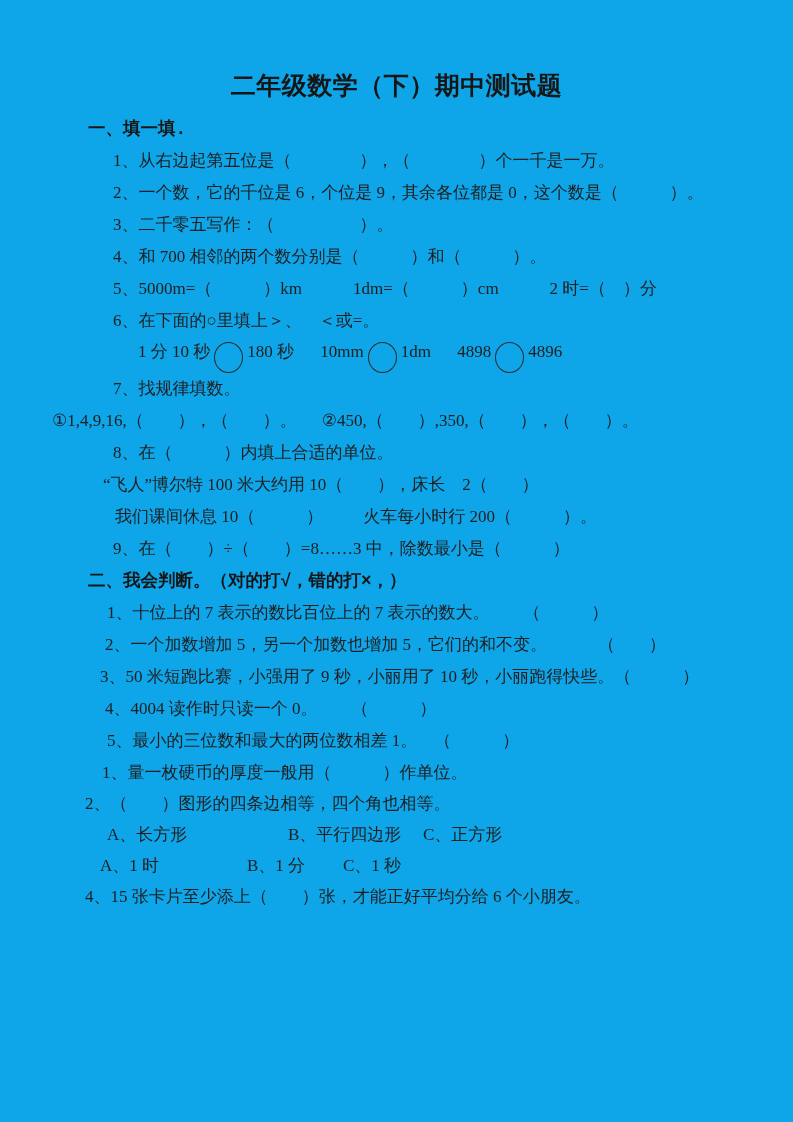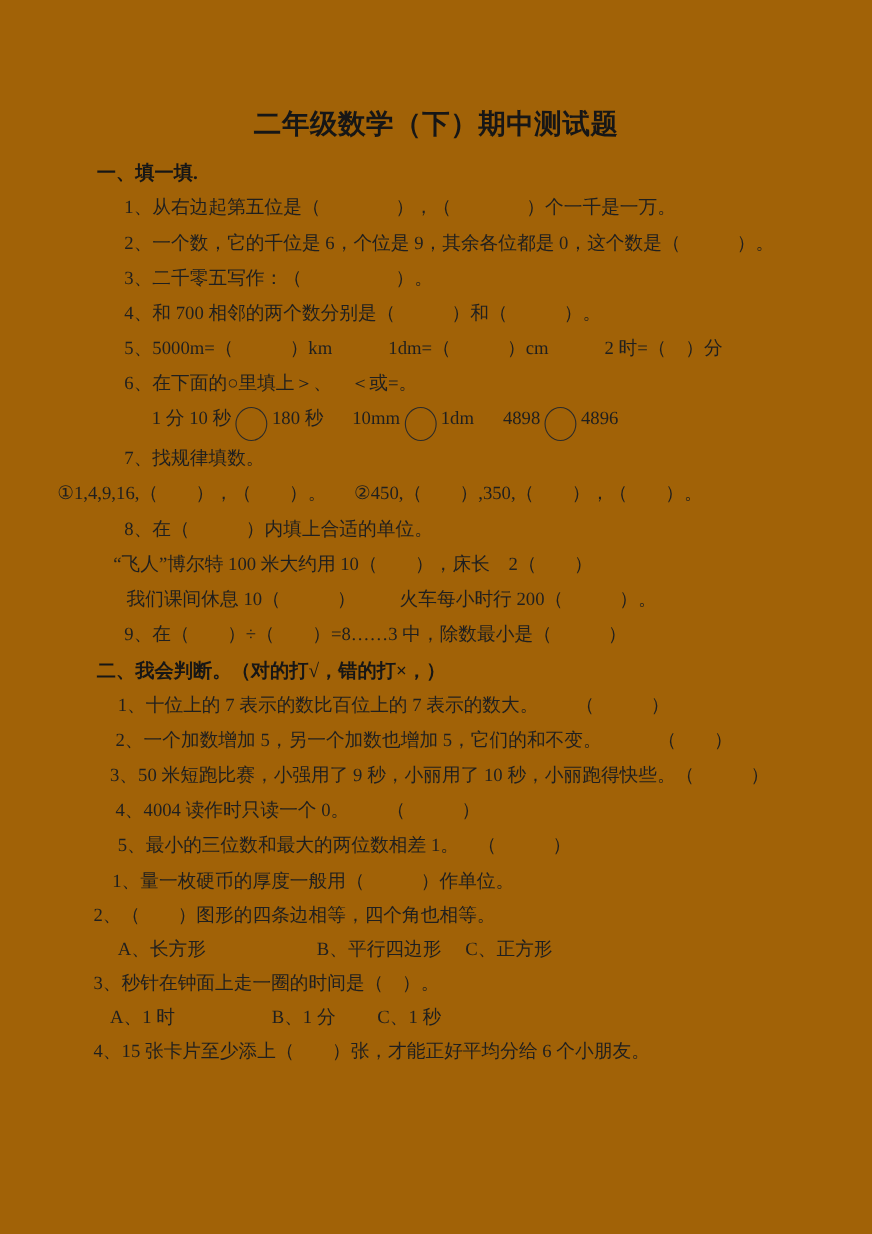--- a/index.html
+++ b/index.html
@@ -1,40 +1,40 @@
 <!DOCTYPE html>
 <html><head>
 <meta charset="utf-8">
 <style>
   * { box-sizing: border-box; }
   html, body { margin: 0; padding: 0; background: #ffffff; }
   .page {
     position: relative;
     width: 793px;
     height: 1122px;
-    background: #a16207;
+    background: #0ea5e9;
     overflow: hidden;
     color: #1f1f1f;
     font-family: "Liberation Serif", "DejaVu Serif", serif;
     font-size: 17px;
-    padding-top: 97px;
+    padding-top: 69px;
   }
   .title {
     margin: 0 0 12px 0;
     text-align: center;
     font-family: "Liberation Sans", "DejaVu Sans", sans-serif;
     font-size: 25px;
     font-weight: bold;
     line-height: 32px;
     letter-spacing: 0.5px;
     color: #161616;
   }
   .sec-h {
     margin-left: 88px;
-    font-family: Liberation Serif, serif;
+    font-family: Liberation Mono, monospace;
     font-weight: bold;
     font-size: 17.5px;
     line-height: 32px;
     white-space: nowrap;
     color: #161616;
   }
   .line { line-height: 32px; white-space: nowrap; }
   .lh31 { line-height: 31px; }
   .ml85  { margin-left: 85px; }
   .ml100 { margin-left: 100px; }
@@ -105,19 +105,18 @@
   <div class="line ml105">2、一个加数增加 5，另一个加数也增加 5，它们的和不变。　　　（　　）</div>
   <div class="line ml100">3、50 米短跑比赛，小强用了 9 秒，小丽用了 10 秒，小丽跑得快些。（　　　）</div>
   <div class="line ml105">4、4004 读作时只读一个 0。　　（　　　）</div>
   <div class="line ml107">5、最小的三位数和最大的两位数相差 1。　（　　　）</div>
 
   <div class="line lh31 ml102">1、量一枚硬币的厚度一般用（　　　）作单位。</div>
   <div class="line lh31 ml85">2、（　　）图形的四条边相等，四个角也相等。</div>
   <div class="line lh31 ml107">
     <span class="opt w181">A、长方形</span><span class="opt w135b">B、平行四边形</span><span class="opt">C、正方形</span>
   </div>
-  <div class="line lh31 ml85">3、秒针在钟面上走一圈的时间是（　）。</div>
   <div class="line lh31 ml100">
     <span class="opt w147">A、1 时</span><span class="opt w96">B、1 分</span><span class="opt">C、1 秒</span>
   </div>
   <div class="line lh31 ml85">4、15 张卡片至少添上（　　）张，才能正好平均分给 6 个小朋友。</div>
 
 </div>
 
 </body></html>

